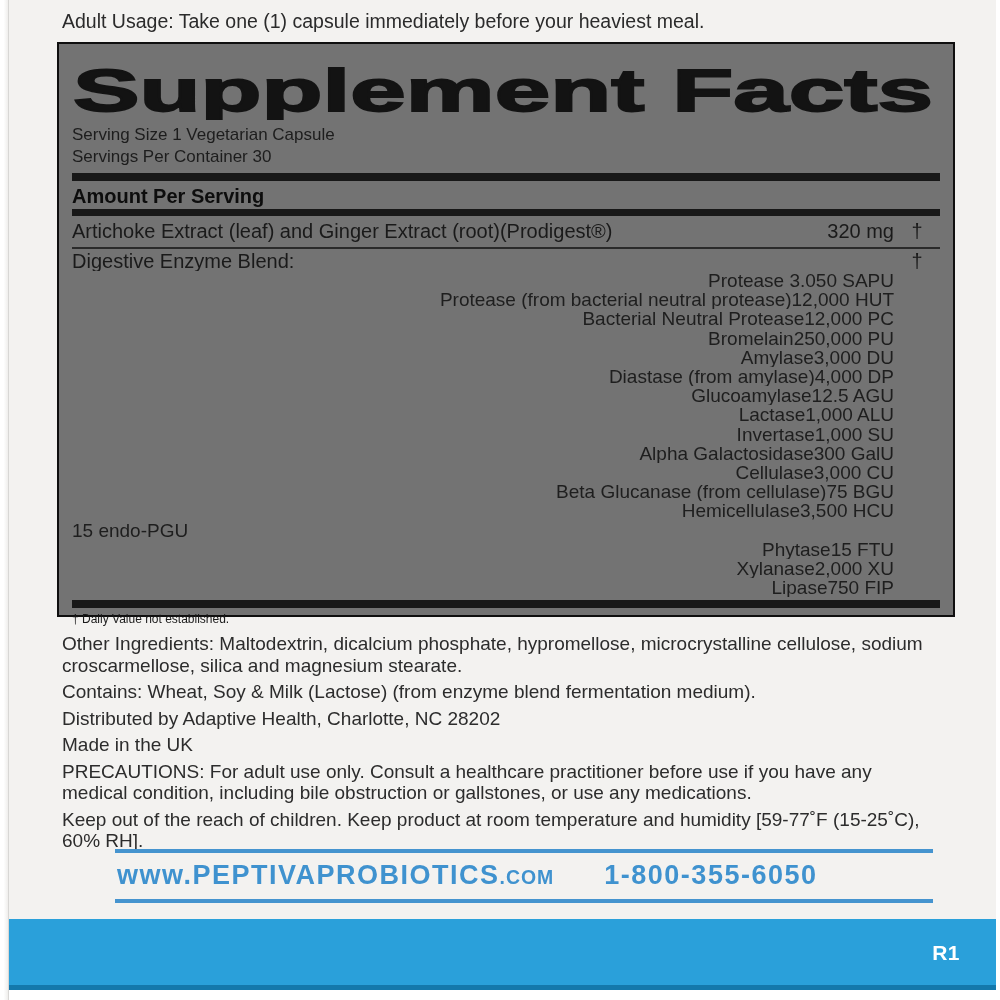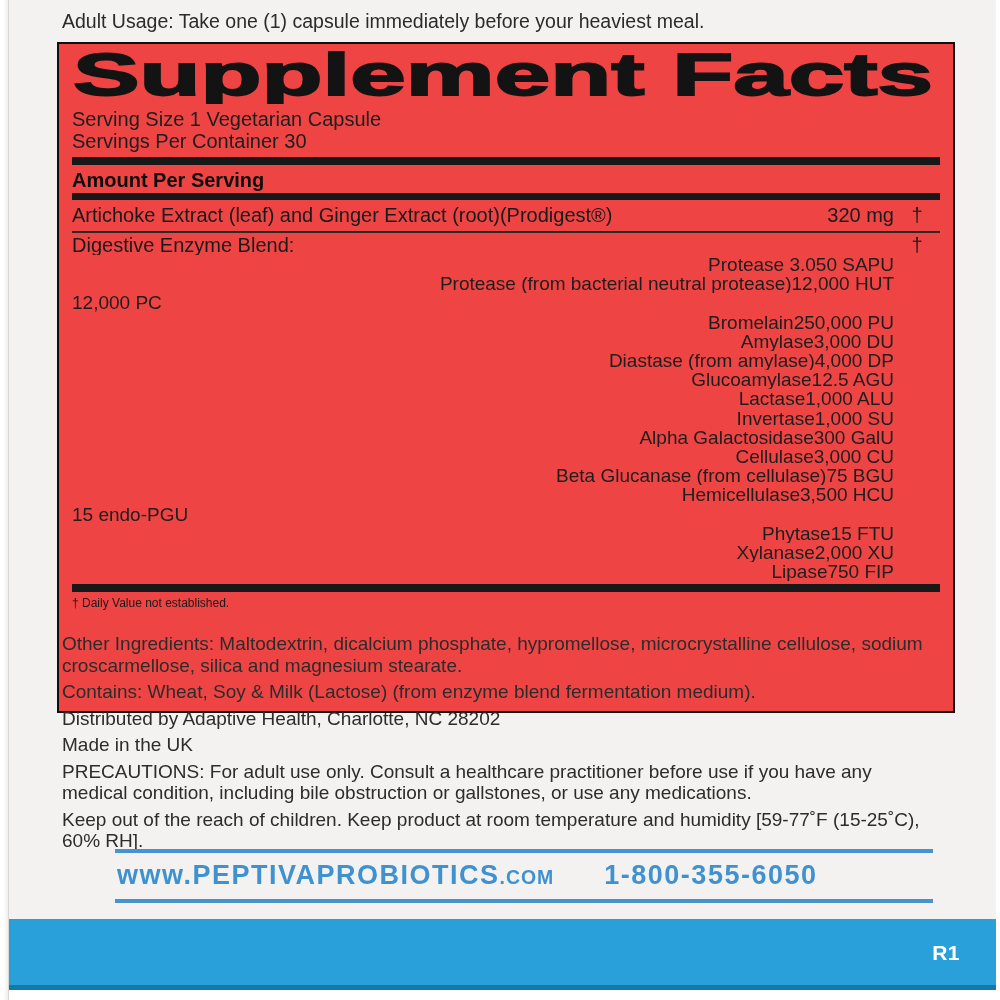--- a/index.html
+++ b/index.html
@@ -9,25 +9,25 @@
   }
   .label-bg{position:absolute;left:8px;right:4px;top:0;bottom:10px;background:#f3f2f0;}
   .edge-left{position:absolute;left:0;top:0;height:100%;width:8px;z-index:6;
     background:linear-gradient(to right,#ffffff 45%,#efeeec);border-right:1px solid #d8d7d5;}
   .edge-right{position:absolute;right:0;top:0;height:100%;width:4px;background:#fff;z-index:6;}
   .edge-bottom{position:absolute;left:0;right:0;bottom:0;height:10px;background:#fff;z-index:5;}
 
   .usage{position:absolute;left:54px;top:10px;font-size:19.5px;color:#2b2b2b;}
 
   .facts-box{
-    position:absolute;left:49px;top:42px;width:898px;height:671px;box-sizing:border-box;
-    border:2px solid #0f0f0f;background:#ef4444;padding:0 13px;color:#111;
+    position:absolute;left:49px;top:42px;width:898px;height:575px;box-sizing:border-box;
+    border:2px solid #0f0f0f;background:#737373;padding:16px 13px;color:#111;
   }
   .facts-title-svg{display:block;width:868px;height:58px;margin:2px 0 4px;}
-  .serving{font-size:20px;line-height:22px;color:#1d1d1d;}
+  .serving{font-size:17px;line-height:22px;color:#1d1d1d;}
   .bar{background:#181818;}
   .bar-thick{height:8px;margin:5px 0 4px;}
   .bar-med{height:7px;}
   .bar-bottom{height:8px;margin-top:3px;}
   .aps{font-size:20px;font-weight:bold;line-height:22px;padding-bottom:2px;color:#0d0d0d;}
   .row{display:flex;align-items:baseline;}
   .row .nm{flex:1 1 auto;white-space:nowrap;overflow:hidden;}
   .row .amt{white-space:nowrap;text-align:center;}
   .row .dv{flex:0 0 46px;text-align:center;white-space:nowrap;}
   .main-row{font-size:20px;line-height:21px;padding:5px 0;border-bottom:2px solid #2a2a2a;color:#1a1a1a;}
@@ -87,20 +87,21 @@
           <span class="nm">Protease 3.0</span>
           <span class="amt">50 SAPU</span>
           <span class="dv"></span>
         </div>
       <div class="row enz">
           <span class="nm">Protease (from bacterial neutral protease)</span>
           <span class="amt">12,000 HUT</span>
           <span class="dv"></span>
         </div>
       <div class="row enz">
+          <span class="nm">Bacterial Neutral Protease</span>
           <span class="amt">12,000 PC</span>
           <span class="dv"></span>
         </div>
       <div class="row enz">
           <span class="nm">Bromelain</span>
           <span class="amt">250,000 PU</span>
           <span class="dv"></span>
         </div>
       <div class="row enz">
           <span class="nm">Amylase</span>

